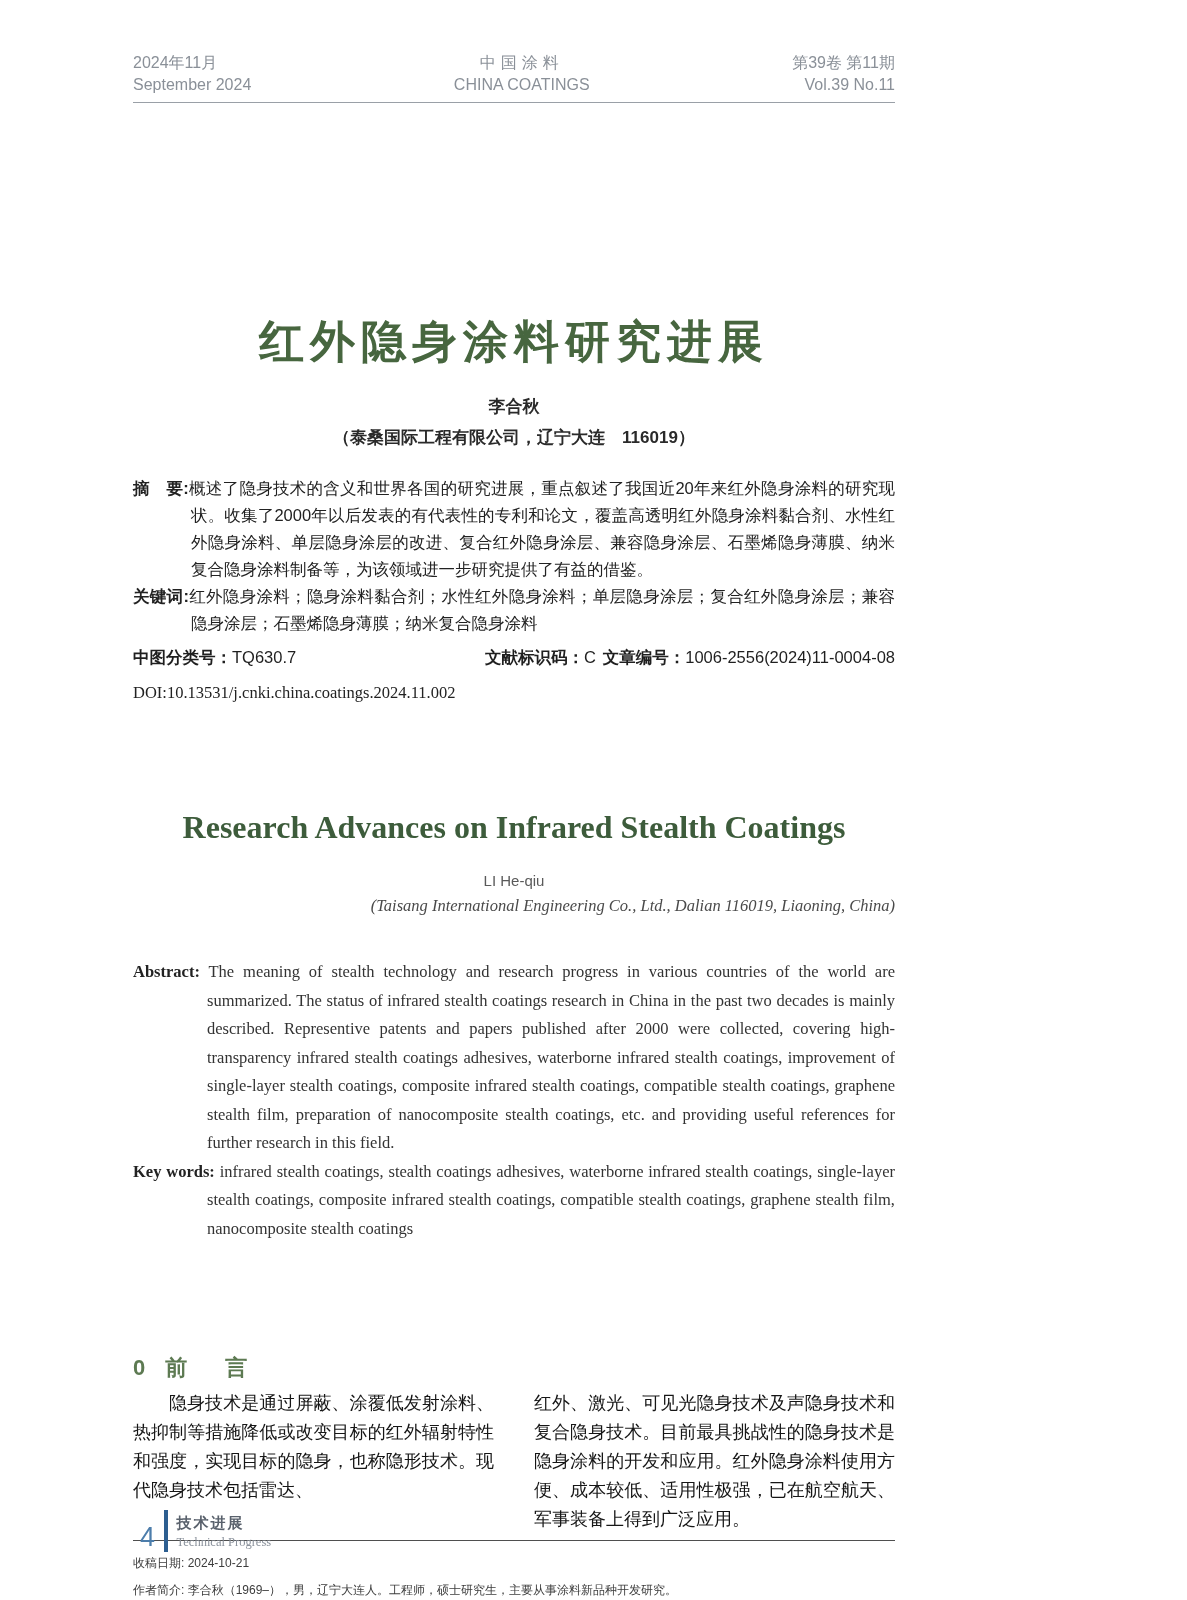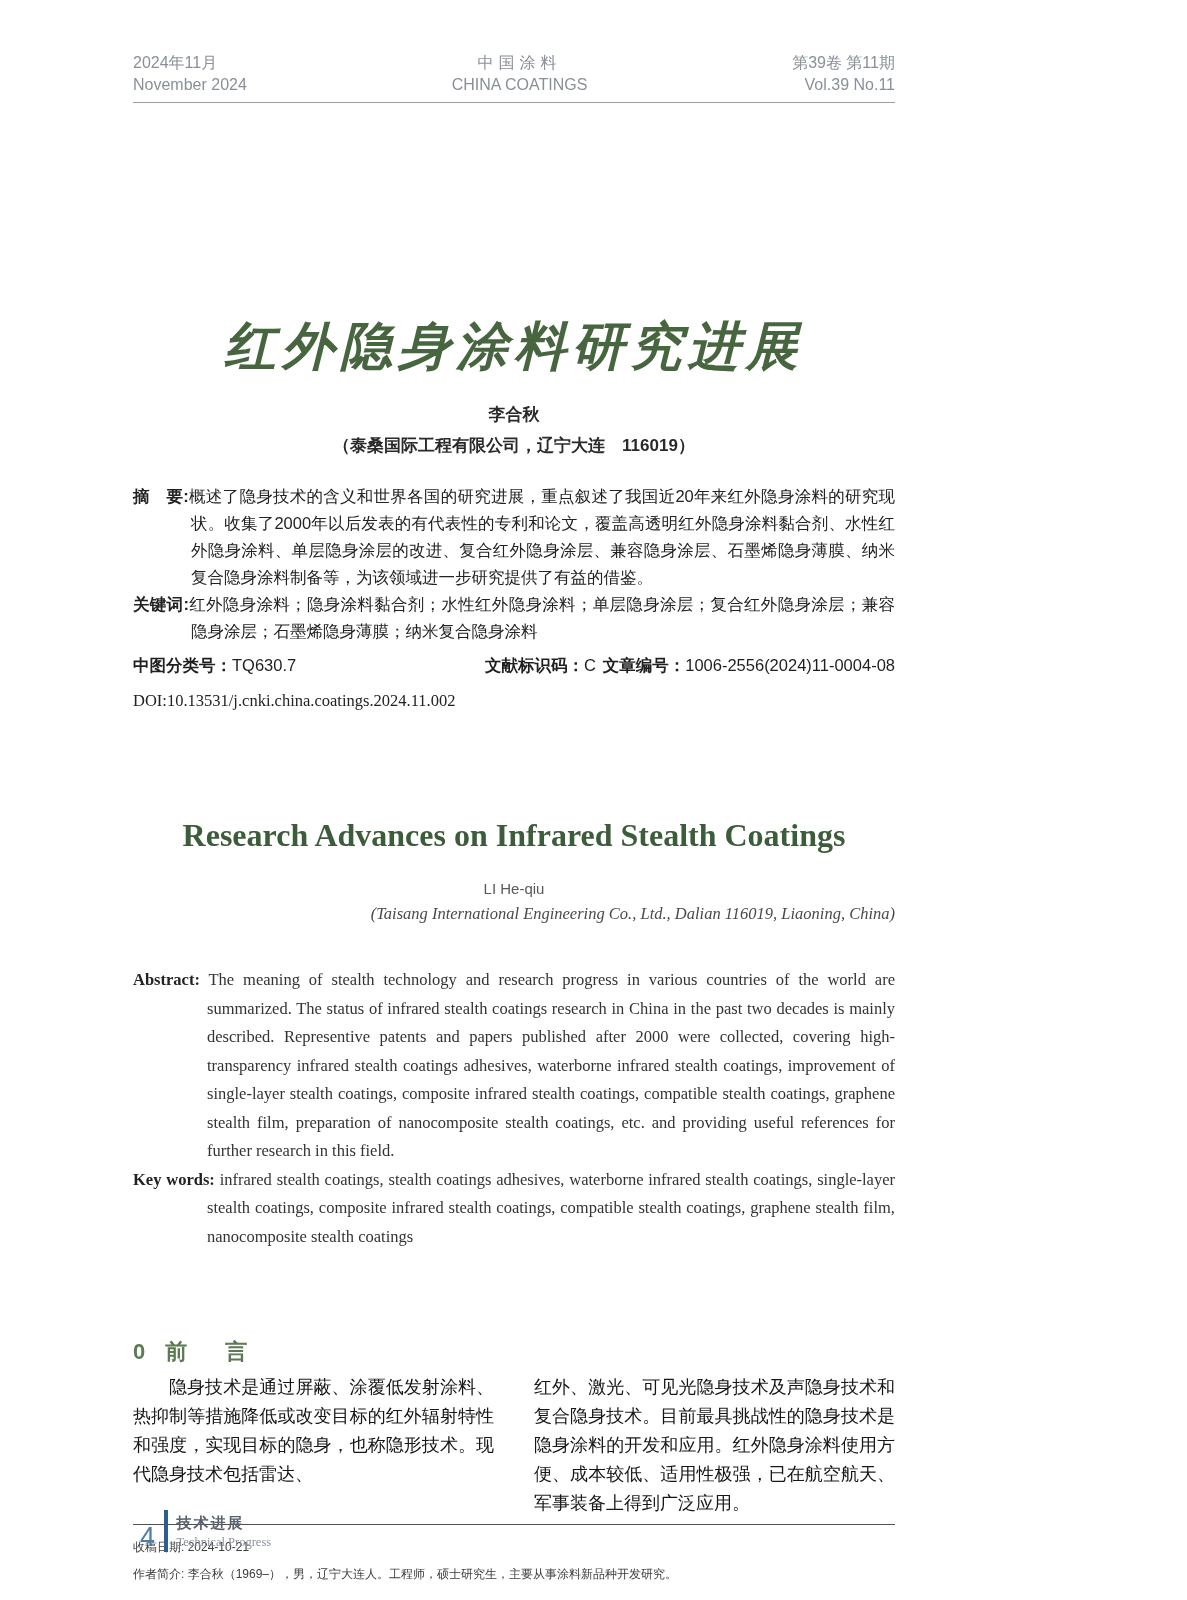--- a/index.html
+++ b/index.html
@@ -20,22 +20,22 @@
 
   
   .hdr{display:flex;justify-content:space-between;align-items:flex-end;
        border-bottom:1.5px solid #9aa0a7;padding-bottom:6px;
        color:var(--header-gray);font-size:16px;line-height:22px;}
   .hdr-center{text-align:center;}
   .hdr-right{text-align:right;}
   .sp-zh{letter-spacing:5px;}
 
   
-  .title-zh{margin-top:212px;text-align:center;font-size:52px;font-weight:bold;
-            letter-spacing:6px;color:var(--title-green);line-height:1.2;font-style:italic;}
+  .title-zh{margin-top:212px;text-align:center;font-size:45px;font-weight:bold;
+            letter-spacing:6px;color:var(--title-green);line-height:1.2;}
   .author-zh{margin-top:26px;text-align:center;font-size:17px;font-weight:bold;color:#2a2a2a;}
   .affil-zh{margin-top:8px;text-align:center;font-size:17px;font-weight:bold;color:#2a2a2a;}
 
   
   .block-zh{margin-top:26px;font-size:16.5px;line-height:27px;text-align:justify;color:#222;}
   .hang{padding-left:58px;text-indent:-58px;}
   .lbl-zh{font-weight:bold;}
 
   
   .meta{position:relative;margin-top:7px;font-size:16.5px;height:27px;line-height:27px;}
@@ -53,21 +53,21 @@
             font-style:italic;font-size:16.5px;color:#4a4a4a;}
 
   
   .block-en{margin-top:42px;font-family:"Liberation Serif",serif;font-size:16.5px;
             line-height:28.5px;text-align:justify;color:#333;}
   .hang-en{padding-left:74px;text-indent:-74px;}
   .lbl-en{font-weight:bold;color:#222;}
   .block-en + .block-en{margin-top:0;}
 
   
-  .columns{margin-top:88px;display:flex;gap:40px;}
+  .columns{margin-top:112px;display:flex;gap:40px;}
   .col{width:448.5px;}
   .sec-head{font-size:22px;font-weight:bold;color:var(--heading-green);line-height:26px;margin-bottom:8px;}
   .sec-num{margin-right:20px;}
   .sec-title{letter-spacing:8px;}
   .body-p{font-size:18px;line-height:29px;text-align:justify;color:#161616;}
   .indent{text-indent:2em;}
   .col-right .body-p{margin-top:34px;}
 
   
   .foot-rule{border:none;border-top:1.5px solid #4f4f4f;margin-top:6px;}
@@ -81,21 +81,21 @@
   .footer-col .en{font-family:"Liberation Serif",serif;font-size:12.5px;color:var(--footer-serif-gray);line-height:16px;}
 </style>
 </head>
 <body>
 
 <div class="page">
 
   <header class="hdr">
     <div class="hdr-left">
       <div>2024年11月</div>
-      <div>November 2024</div>
+      <div>September 2024</div>
     </div>
     <div class="hdr-center">
       <div class="sp-zh">中国涂料</div>
       <div>CHINA COATINGS</div>
     </div>
     <div class="hdr-right">
       <div>第39卷 第11期</div>
       <div>Vol.39  No.11</div>
     </div>
   </header>

